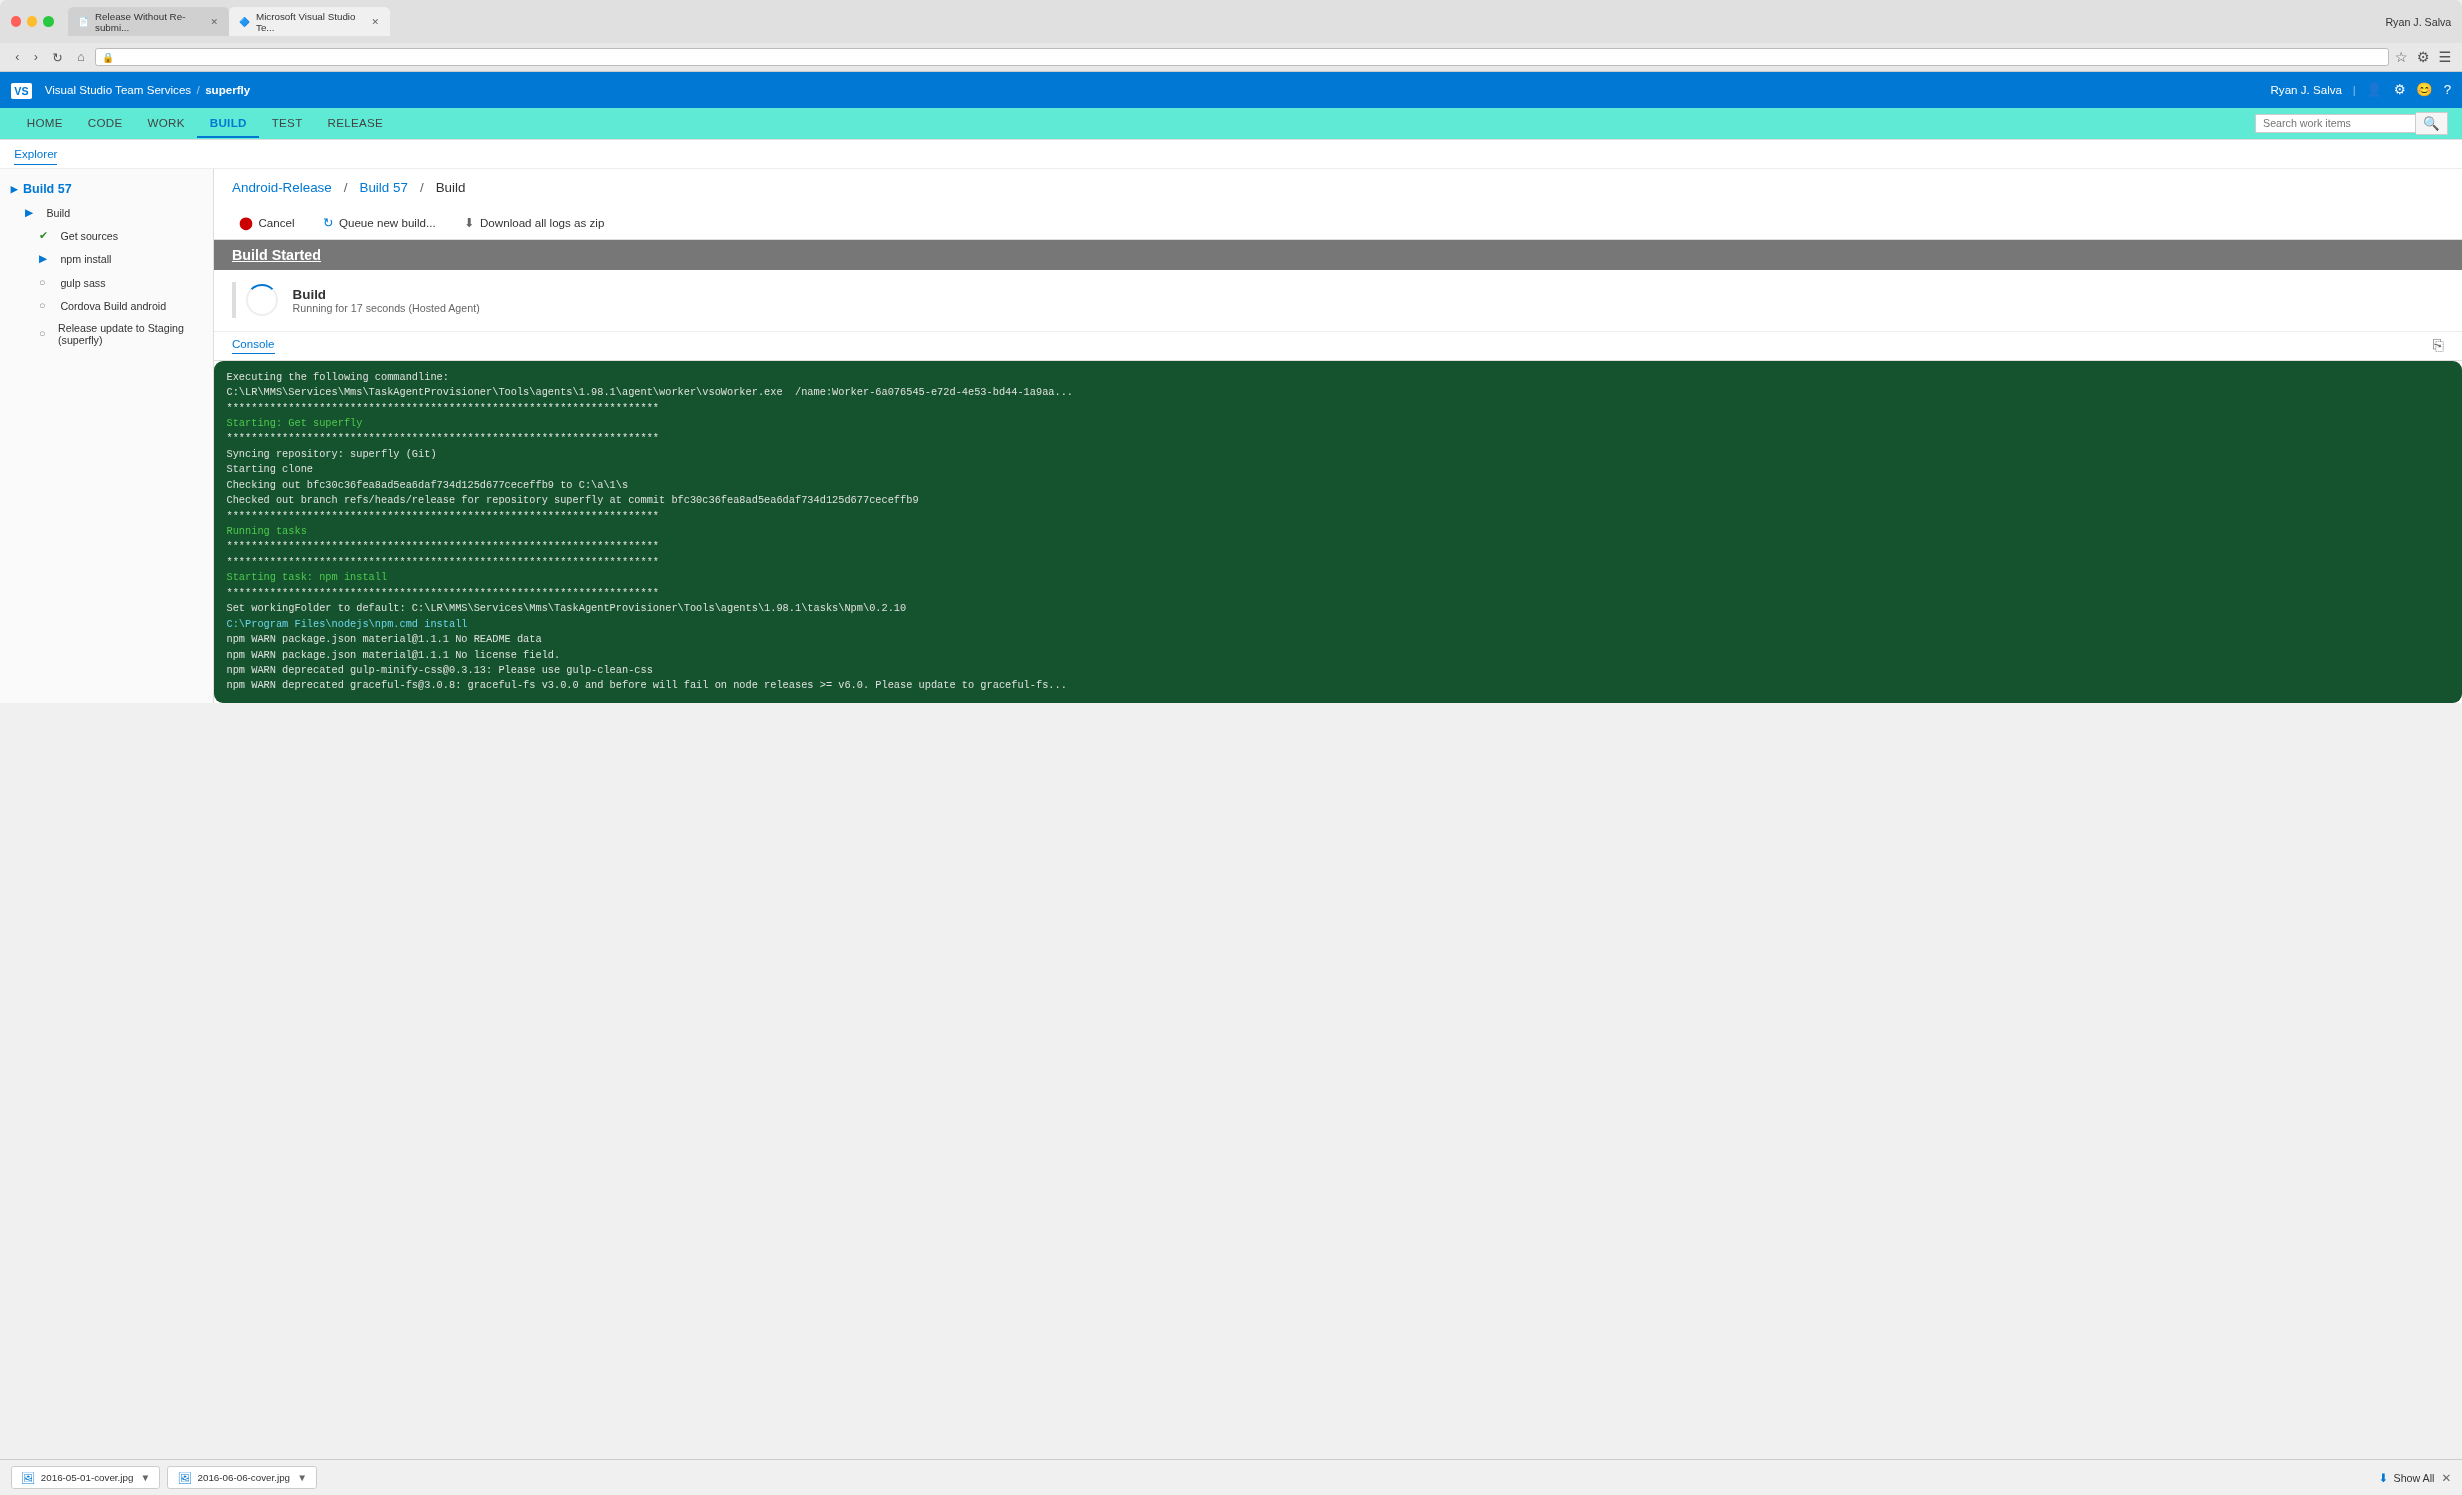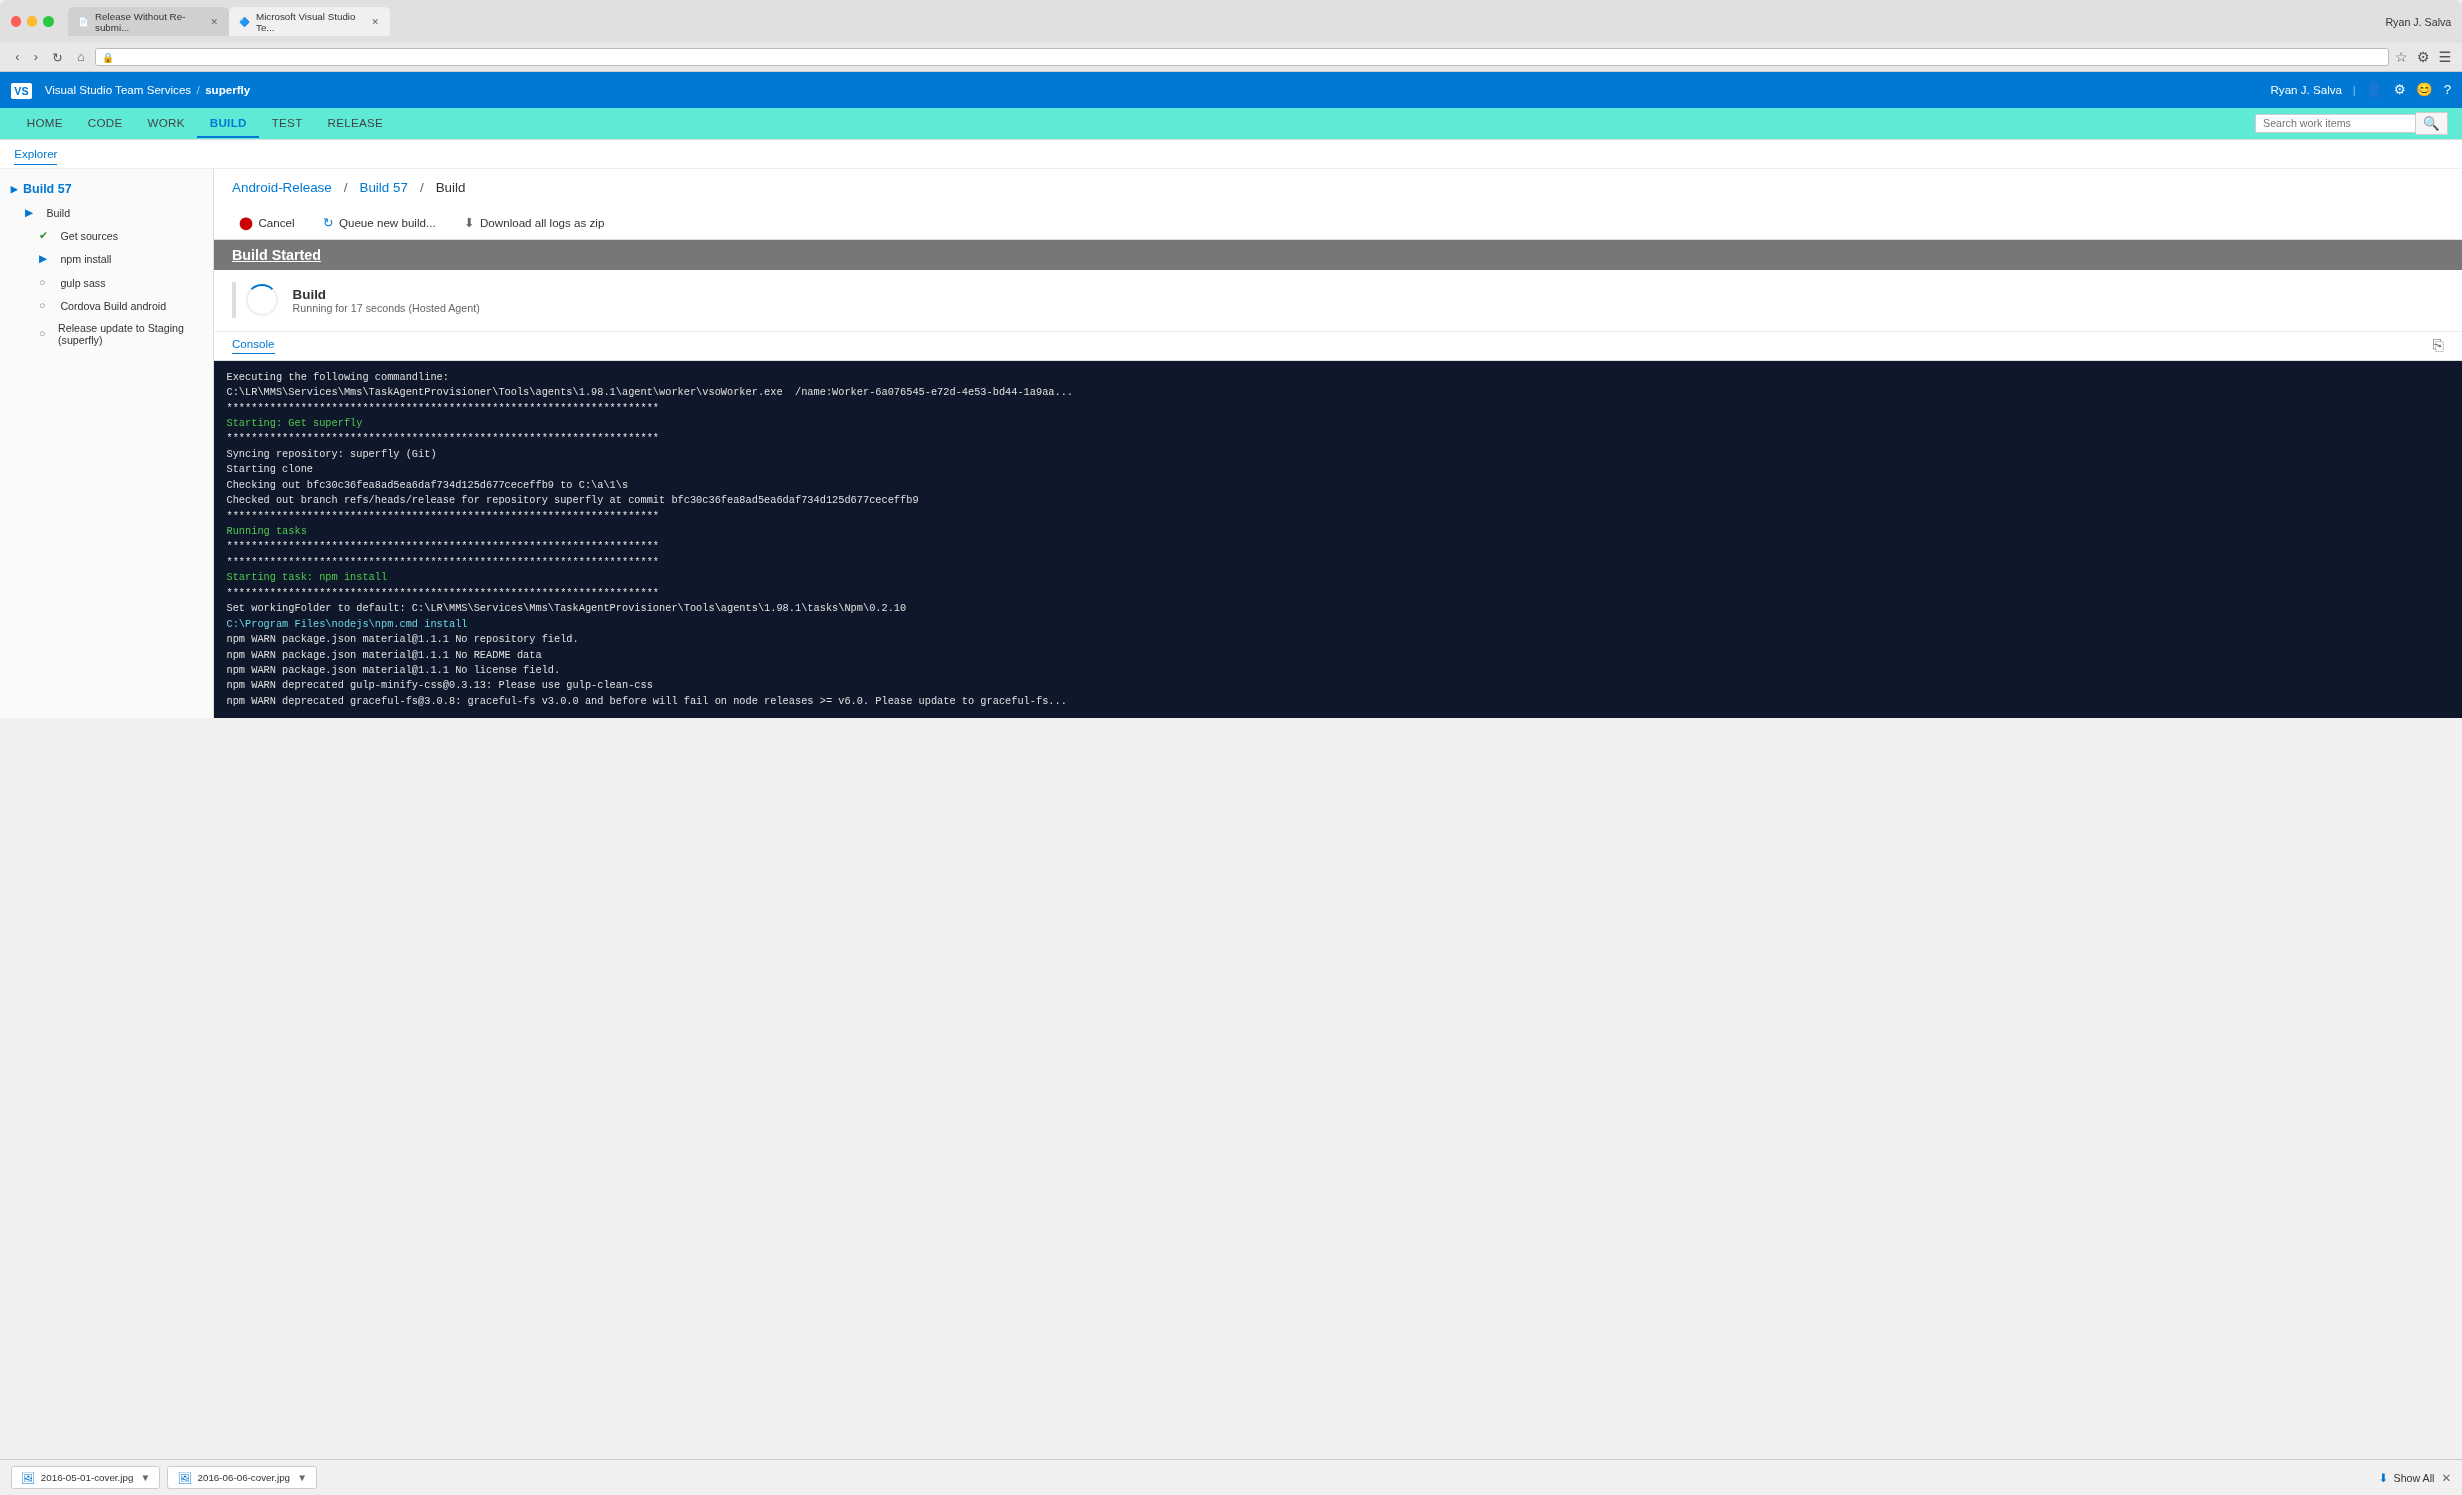--- a/index.html
+++ b/index.html
@@ -192,26 +192,27 @@
       padding: 5.4px 18px; border-bottom: 0.9px solid #ddd;
       display: flex; align-items: center; justify-content: space-between;
     }
     .console-tab-label {
       font-size: 11.6px; color: #0078d4; border-bottom: 1.8px solid #0078d4;
       padding-bottom: 2.7px; cursor: pointer;
     }
     .copy-icon { cursor: pointer; font-size: 14.3px; color: #666; }
 
     .vs-console {
-      background: #0f172a; color: #c8d0da;
+      background: #14532d; color: #c8d0da;
       font-family: "Consolas", "Courier New", monospace;
       font-size: 10.3px; line-height: 1.5;
       padding: 9px 12.5px;
       flex: 1; overflow-y: auto;
       min-height: 232px;
+      border-radius: 9px;
     }
     .console-line { white-space: pre-wrap; word-break: break-all; }
     .console-green { color: #4ec94e; }
     .console-cyan { color: #6dd4e8; }
     .console-white { color: #e0e0e0; }
 
     
     .vs-download-bar {
       position: fixed; bottom: 0; left: 0; right: 0;
       background: #f0f0f0; border-top: 0.9px solid #ccc;
@@ -400,21 +401,20 @@
         <div class="console-line console-white">Checking out bfc30c36fea8ad5ea6daf734d125d677ceceffb9 to C:\a\1\s</div>
         <div class="console-line console-white">Checked out branch refs/heads/release for repository superfly at commit bfc30c36fea8ad5ea6daf734d125d677ceceffb9</div>
         <div class="console-line console-white">**********************************************************************</div>
         <div class="console-line console-green">Running tasks</div>
         <div class="console-line console-white">**********************************************************************</div>
         <div class="console-line console-white">**********************************************************************</div>
         <div class="console-line console-green">Starting task: npm install</div>
         <div class="console-line console-white">**********************************************************************</div>
         <div class="console-line console-white">Set workingFolder to default: C:\LR\MMS\Services\Mms\TaskAgentProvisioner\Tools\agents\1.98.1\tasks\Npm\0.2.10</div>
         <div class="console-line console-cyan">C:\Program Files\nodejs\npm.cmd install</div>
-        <div class="console-line console-white">npm WARN package.json material@1.1.1 No repository field.</div>
         <div class="console-line console-white">npm WARN package.json material@1.1.1 No README data</div>
         <div class="console-line console-white">npm WARN package.json material@1.1.1 No license field.</div>
         <div class="console-line console-white">npm WARN deprecated gulp-minify-css@0.3.13: Please use gulp-clean-css</div>
         <div class="console-line console-white">npm WARN deprecated graceful-fs@3.0.8: graceful-fs v3.0.0 and before will fail on node releases &gt;= v6.0. Please update to graceful-fs...</div>
       </div>
     </div>
   </div>
 </div>
 
 <div class="vs-download-bar">

